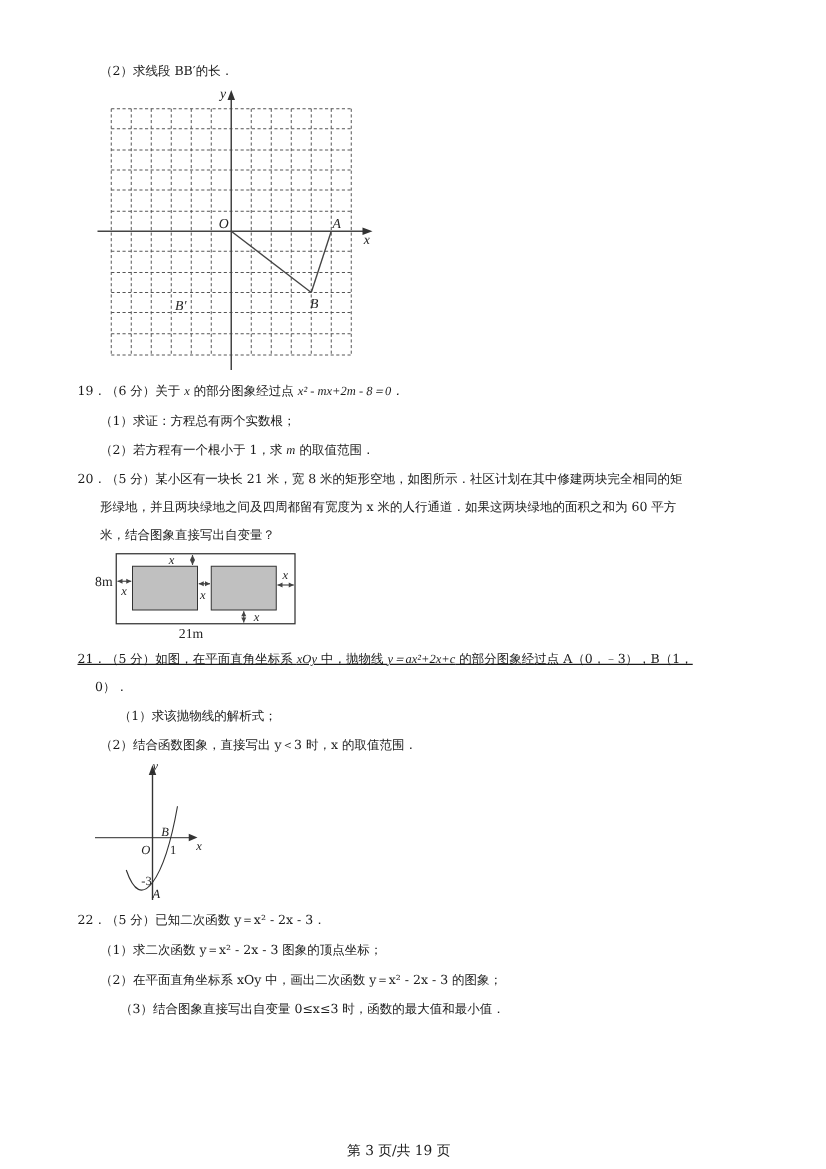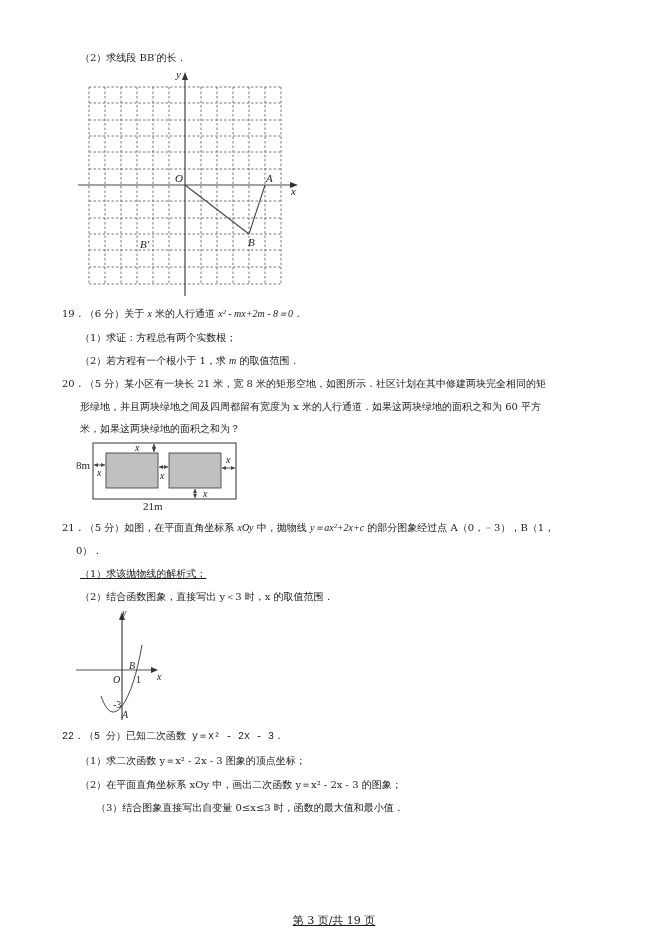--- a/index.html
+++ b/index.html
@@ -2,21 +2,21 @@
 <html><head>
 <meta charset="utf-8">
 <style>
   html, body { margin:0; padding:0; background:#ffffff; }
   body { width:661px; height:935px; position:relative; overflow:hidden;
          font-family:"DejaVu Serif","Liberation Serif",serif; color:#1a1a1a; }
   .line { position:absolute; font-size:10px; line-height:16px; white-space:nowrap; }
   .it { font-style:italic; font-family:"Liberation Serif","DejaVu Serif",serif; }
   svg { position:absolute; overflow:visible; }
   svg text { font-family:"Liberation Serif","DejaVu Serif",serif; fill:#222; }
-  .footer { position:absolute; top:913px; left:15px; width:638px; text-align:center; font-size:11px;text-decoration:underline; }
+  .footer { position:absolute; top:913px; left:0; width:638px; text-align:center; font-size:11px; }
 </style>
 </head>
 <body>
 
 <div class="line" style="top:50px;left:80px;">（2）求线段 BB′的长．</div>
 
 <svg style="left:0;top:0;" width="661" height="935">
   <g stroke="#555" stroke-width="0.8" stroke-dasharray="2.5,2">
 
     <line x1="89" y1="87" x2="89" y2="284"></line>
@@ -57,30 +57,30 @@
   </g>
   <text x="176" y="78" font-size="11" font-style="italic">y</text>
   <text x="291" y="195" font-size="11" font-style="italic">x</text>
   <text x="175" y="182" font-size="11" font-style="italic">O</text>
   <text x="266" y="182" font-size="11" font-style="italic">A</text>
   <text x="248" y="246" font-size="11" font-style="italic">B</text>
   <text x="140" y="248" font-size="11" font-style="italic">B′</text>
 </svg>
 
 <div class="line" style="top:306px;left:62px;">
-  <span>19．（6 分）关于 </span><span class="it">x</span><span> 米的人行通道 </span><span class="it">x² - mx+2m - 8＝0．</span>
+  <span>19．（6 分）关于 </span><span class="it">x</span><span> 的部分图象经过点 </span><span class="it">x² - mx+2m - 8＝0．</span>
 </div>
 <div class="line" style="top:330px;left:80px;">（1）求证：方程总有两个实数根；</div>
 <div class="line" style="top:353px;left:80px;">
   <span>（2）若方程有一个根小于 1，求 </span><span class="it">m</span><span> 的取值范围．</span>
 </div>
 
 <div class="line" style="top:376px;left:62px;">20．（5 分）某小区有一块长 21 米，宽 8 米的矩形空地，如图所示．社区计划在其中修建两块完全相同的矩</div>
 <div class="line" style="top:399px;left:80px;">形绿地，并且两块绿地之间及四周都留有宽度为 x 米的人行通道．如果这两块绿地的面积之和为 60 平方</div>
-<div class="line" style="top:421px;left:80px;">米，如果这两块绿地的面积之和为？</div>
+<div class="line" style="top:421px;left:80px;">米，结合图象直接写出自变量？</div>
 
 <svg style="left:0;top:0;" width="661" height="935">
   <rect x="93" y="443" width="143" height="56" fill="none" stroke="#333" stroke-width="1"></rect>
   <rect x="106" y="453" width="52" height="35" fill="#c0c0c0" stroke="#333" stroke-width="0.8"></rect>
   <rect x="169" y="453" width="52" height="35" fill="#c0c0c0" stroke="#333" stroke-width="0.8"></rect>
   <g stroke="#444" stroke-width="0.9" fill="none">
     <line x1="94" y1="465" x2="105" y2="465"></line>
     <line x1="159" y1="467" x2="168" y2="467"></line>
     <line x1="222" y1="468" x2="235" y2="468"></line>
     <line x1="154" y1="444" x2="154" y2="452"></line>
@@ -100,40 +100,40 @@
   </g>
   <text x="76" y="469" font-size="11">8m</text>
   <text x="143" y="510" font-size="11">21m</text>
   <text x="135" y="451" font-size="10" font-style="italic">x</text>
   <text x="97" y="476" font-size="10" font-style="italic">x</text>
   <text x="160" y="479" font-size="10" font-style="italic">x</text>
   <text x="226" y="463" font-size="10" font-style="italic">x</text>
   <text x="203" y="497" font-size="10" font-style="italic">x</text>
 </svg>
 
-<div class="line" style="top:520px;left:62px;">
+<div class="line" style="top:520px;left:62px;text-decoration:underline;">
   <span>21．（5 分）如图，在平面直角坐标系 </span><span class="it">xOy</span><span> 中，抛物线 </span><span class="it">y＝ax²+2x+c</span><span> 的部分图象经过点 A（0，﹣3），B（1，</span>
 </div>
 <div class="line" style="top:543px;left:76px;">0）．</div>
-<div class="line" style="top:566px;left:80px;text-decoration:underline;">（1）求该抛物线的解析式；</div>
+<div class="line" style="top:566px;left:95px;">（1）求该抛物线的解析式；</div>
 <div class="line" style="top:589px;left:80px;">（2）结合函数图象，直接写出 y＜3 时，x 的取值范围．</div>
 
 <svg style="left:0;top:0;" width="661" height="935">
   <line x1="76" y1="670" x2="152" y2="670" stroke="#555" stroke-width="1"></line>
   <polygon points="158,670 151,667 151,673" fill="#333"></polygon>
   <line x1="122" y1="720" x2="122" y2="618" stroke="#333" stroke-width="1.1"></line>
   <polygon points="122,612 119,620 125,620" fill="#333"></polygon>
   <path d="M101,696 Q110,722 122,706 Q134,690 142,645" stroke="#333" stroke-width="0.9" fill="none"></path>
   <text x="122" y="616" font-size="10" font-style="italic">y</text>
   <text x="157" y="680" font-size="10" font-style="italic">x</text>
   <text x="113" y="683" font-size="10" font-style="italic">O</text>
   <text x="129" y="669" font-size="10" font-style="italic">B</text>
   <text x="136" y="683" font-size="10">1</text>
   <text x="113" y="708" font-size="10">-3</text>
   <text x="122" y="718" font-size="10" font-style="italic">A</text>
 </svg>
 
-<div class="line" style="top:729px;left:62px;font-family:Liberation Mono, monospace;">22．（5 分）已知二次函数 y＝x² - 2x - 3．</div>
+<div class="line" style="top:729px;left:62px;">22．（5 分）已知二次函数 y＝x² - 2x - 3．</div>
 <div class="line" style="top:753px;left:80px;">（1）求二次函数 y＝x² - 2x - 3 图象的顶点坐标；</div>
 <div class="line" style="top:777px;left:80px;">（2）在平面直角坐标系 xOy 中，画出二次函数 y＝x² - 2x - 3 的图象；</div>
 <div class="line" style="top:800px;left:96px;">（3）结合图象直接写出自变量 0≤x≤3 时，函数的最大值和最小值．</div>
 
 <div class="footer">第 3 页/共 19 页</div>
 
 </body></html>

